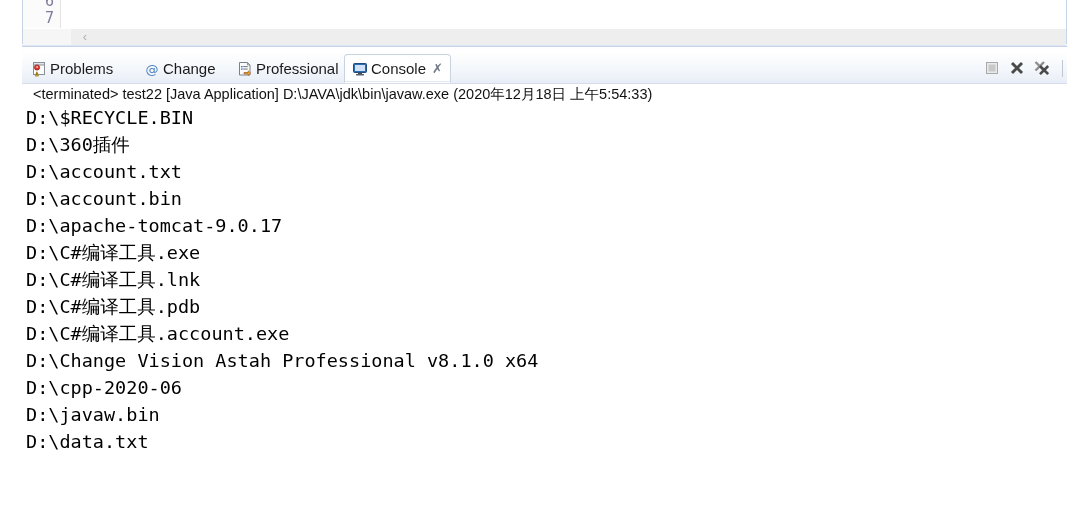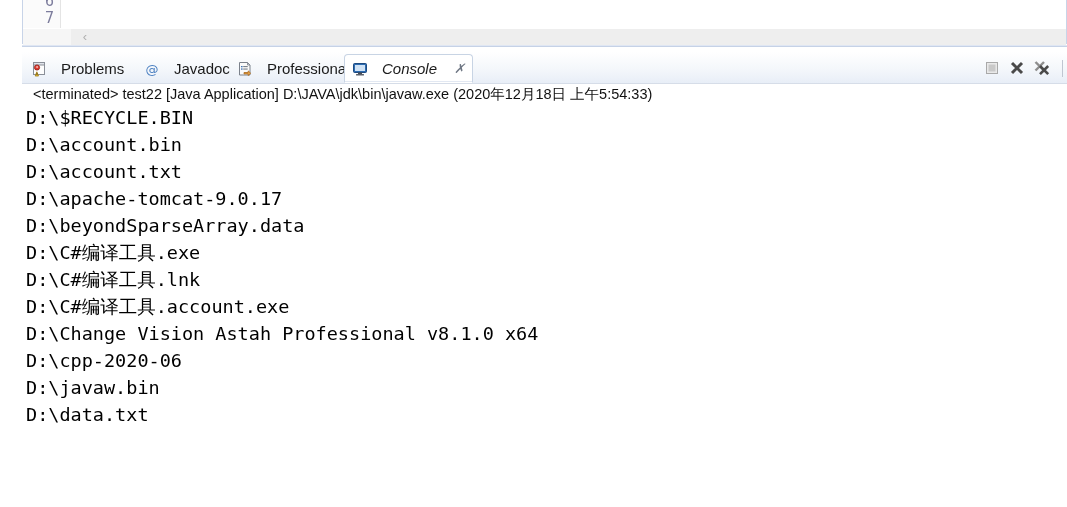--- a/index.html
+++ b/index.html
@@ -113,35 +113,34 @@
     left: 0; top: 0;
     width: 1045px; height: 31px;
     background: linear-gradient(to bottom, #ffffff 0%, #f4f7fb 55%, #e8eef7 100%);
   }
   .tab {
     position: absolute;
     top: 2px;
     height: 29px;
     display: flex;
     align-items: center;
-    gap: 14px;
+    gap: 3px;
     padding: 0 7px;
     box-sizing: border-box;
     font-size: 15px;
     color: #1b1b1b;
     white-space: nowrap;
   }
   .tab.inactive { background: transparent; }
   .tab.active {
     background: #ffffff;
     border: 1px solid #c8d4e4;
     border-bottom: 1px solid #ffffff;
     border-radius: 4px 4px 0 0;
     box-shadow: 0 -1px 0 #e2e8f2 inset;
-    font-style: italic;
   }
   .tab-label { font-size: 15px; line-height: 1; }
   .tab-close {
     font-size: 13px;
     color: #6f7784;
     margin-left: 3px;
     line-height: 1;
   }
 
   .tab-icon { width: 16px; height: 16px; display: block; flex: 0 0 16px; }
@@ -236,21 +235,21 @@
         </span>
         <span class="tab-label">Problems</span>
       </div>
 
       <div class="tab inactive" style="left:115px;">
         <span class="tab-icon">
           <svg width="16" height="16" viewBox="0 0 16 16">
             <text x="8" y="12.6" text-anchor="middle" font-family="DejaVu Sans, sans-serif" font-size="13" fill="#4a7fc1">@</text>
           </svg>
         </span>
-        <span class="tab-label">Javadoc</span>
+        <span class="tab-label">Change</span>
       </div>
 
       <div class="tab inactive" style="left:208px;">
         <span class="tab-icon">
           <svg width="16" height="16" viewBox="0 0 16 16">
             <path d="M2.5 1.5 h8 l2.5 2.5 v10 h-10.5 z" fill="#fbfbfb" stroke="#7b818b" stroke-width="1"></path>
             <path d="M10.5 1.5 v2.5 h2.5 z" fill="#dde2ea" stroke="#7b818b" stroke-width="0.8"></path>
             <rect x="4" y="5" width="1.6" height="1.3" fill="#3f73b5"></rect>
             <rect x="6.2" y="5.2" width="4.5" height="0.9" fill="#5c6570"></rect>
             <rect x="4" y="7.4" width="1.6" height="1.3" fill="#3f73b5"></rect>
@@ -302,26 +301,27 @@
           </svg>
         </span>
         <span class="tb-sep"></span>
       </div>
     </div>
 
     <div class="launch-line">&lt;terminated&gt; test22 [Java Application] D:\JAVA\jdk\bin\javaw.exe (2020年12月18日 上午5:54:33)</div>
 
     <div class="console-output">
       <div class="console-line">D:\$RECYCLE.BIN</div>
+      <div class="console-line">D:\360插件</div>
+      <div class="console-line">D:\account.txt</div>
       <div class="console-line">D:\account.bin</div>
-      <div class="console-line">D:\account.txt</div>
       <div class="console-line">D:\apache-tomcat-9.0.17</div>
-      <div class="console-line">D:\beyondSparseArray.data</div>
       <div class="console-line">D:\C#编译工具.exe</div>
       <div class="console-line">D:\C#编译工具.lnk</div>
+      <div class="console-line">D:\C#编译工具.pdb</div>
       <div class="console-line">D:\C#编译工具.account.exe</div>
       <div class="console-line">D:\Change Vision Astah Professional v8.1.0 x64</div>
       <div class="console-line">D:\cpp-2020-06</div>
       <div class="console-line">D:\javaw.bin</div>
       <div class="console-line">D:\data.txt</div>
     </div>
 
   </div>
 </div>
 

